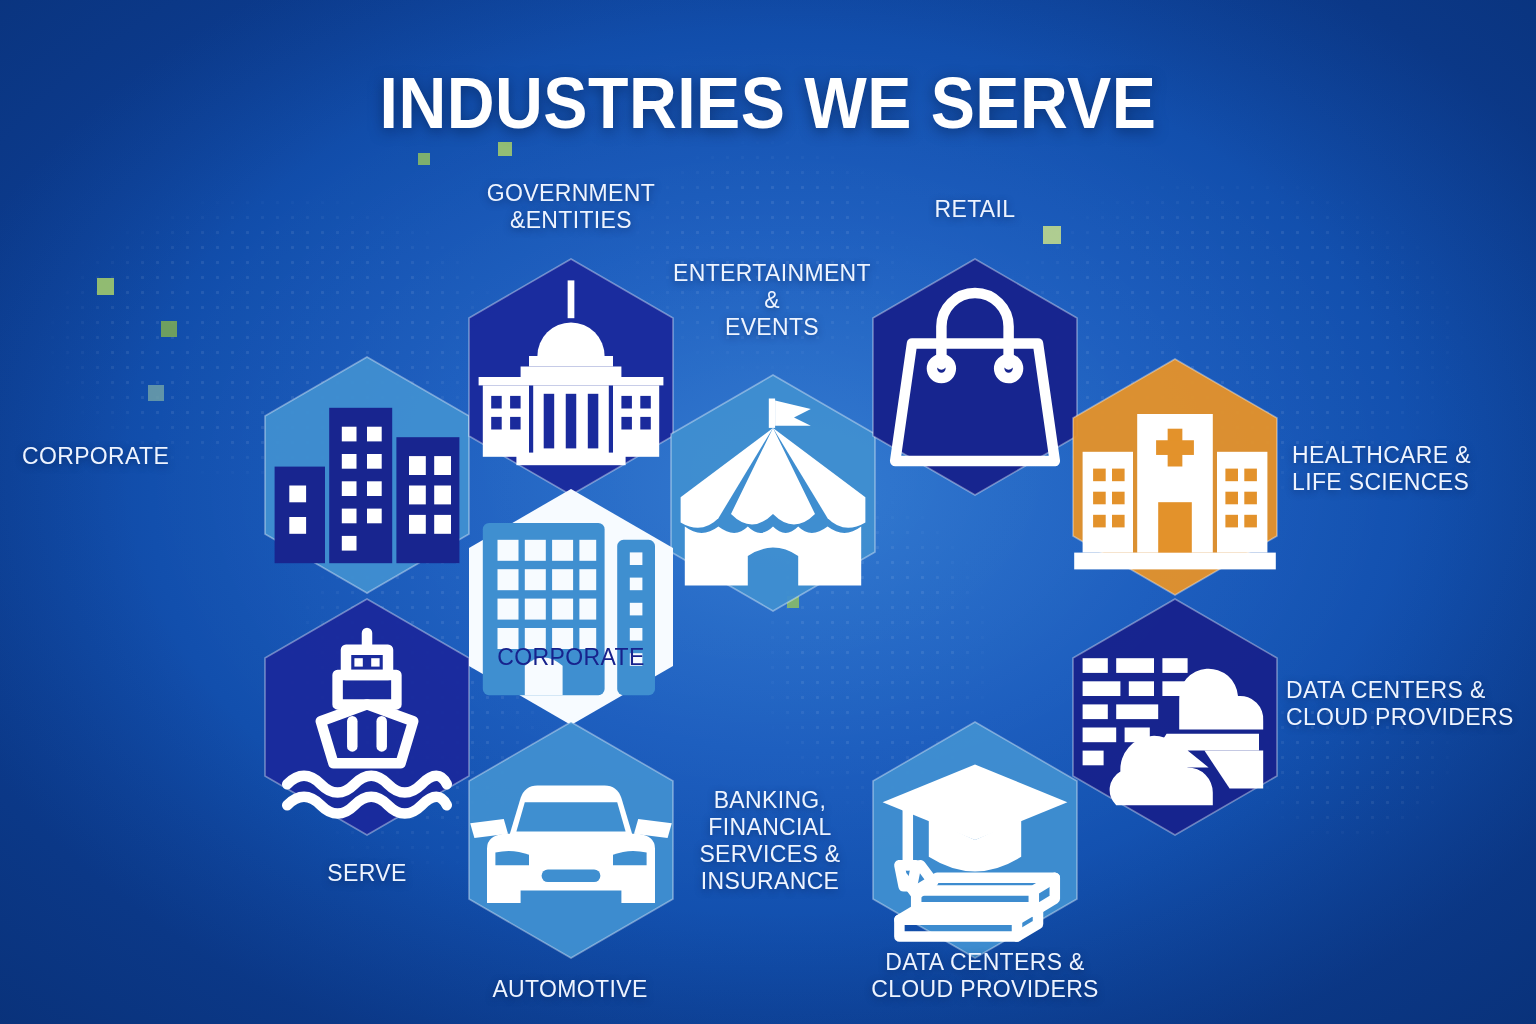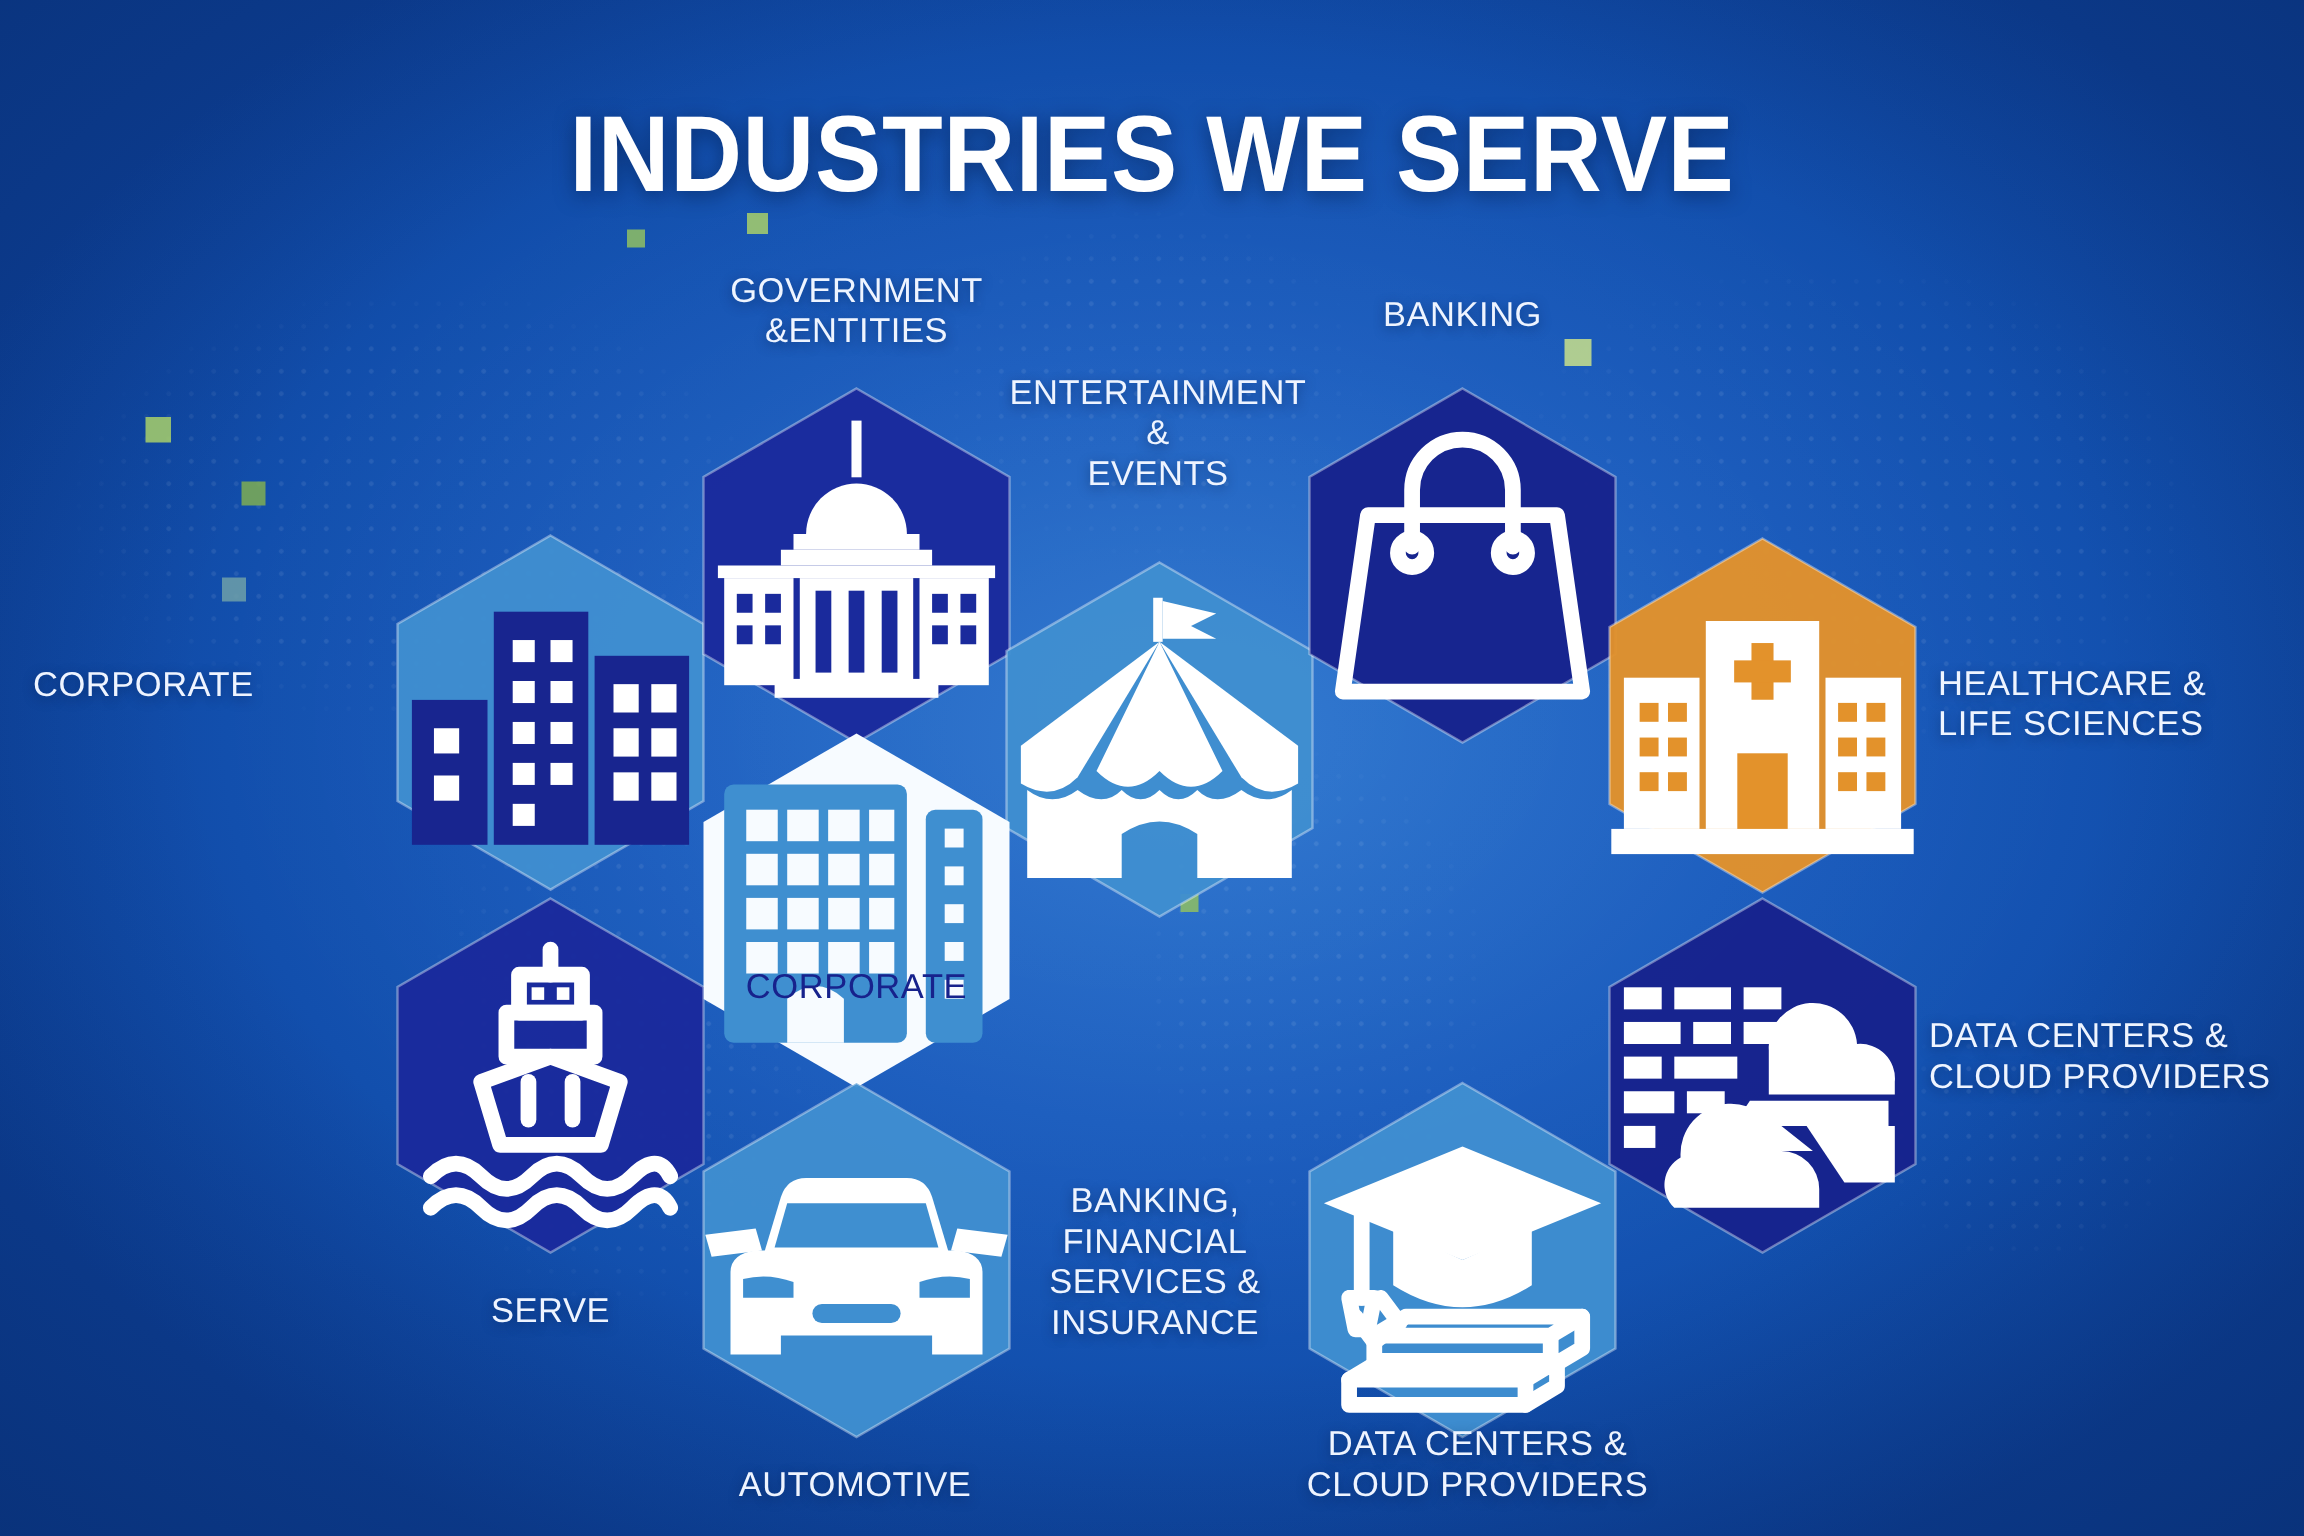--- a/index.html
+++ b/index.html
@@ -351,24 +351,24 @@
               <path d="M70 96 L80 90 L80 82"></path>
             </g>
           </svg>
         </div>
       </div>
     </div>
   <div id="labels">
       <div class="olab l" style="left: 22px; top: 443px; width: 240px;">CORPORATE</div>
       <div class="olab c" style="left: 441px; top: 180px; width: 260px;">GOVERNMENT
 &amp;ENTITIES</div>
-      <div class="olab c" style="left: 647px; top: 248px; width: 250px;">ENTERTAINMENT
+      <div class="olab c" style="left: 647px; top: 260px; width: 250px;">ENTERTAINMENT
 &amp;
 EVENTS</div>
-      <div class="olab c" style="left: 860px; top: 196px; width: 230px;">BANKING</div>
+      <div class="olab c" style="left: 860px; top: 196px; width: 230px;">RETAIL</div>
       <div class="olab r" style="left: 1292px; top: 442px; width: 250px;">HEALTHCARE &amp;
 LIFE SCIENCES</div>
       <div class="olab r" style="left: 1286px; top: 677px; width: 260px;">DATA CENTERS &amp;
 CLOUD PROVIDERS</div>
       <div class="olab c" style="left: 252px; top: 860px; width: 230px;">SERVE</div>
       <div class="olab c" style="left: 455px; top: 950px; width: 230px; margin-top: 26px;">AUTOMOTIVE</div>
       <div class="olab c" style="left: 650px; top: 787px; width: 240px;">BANKING,
 FINANCIAL
 SERVICES &amp;
 INSURANCE</div>

